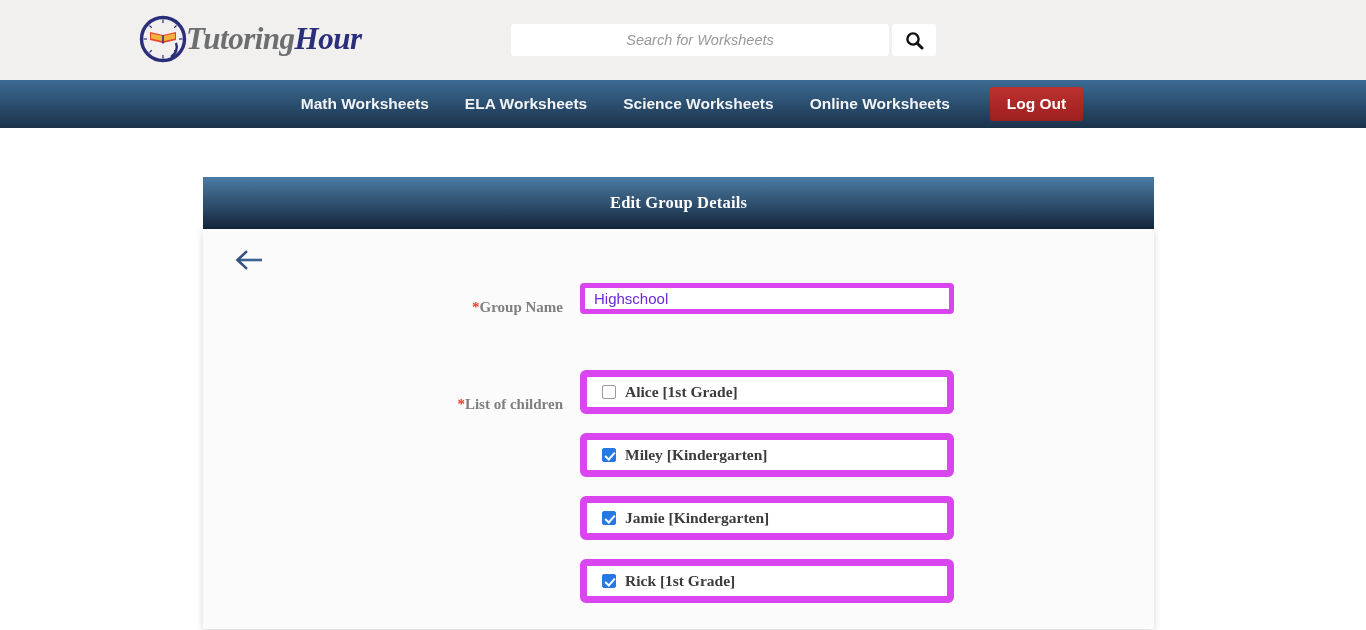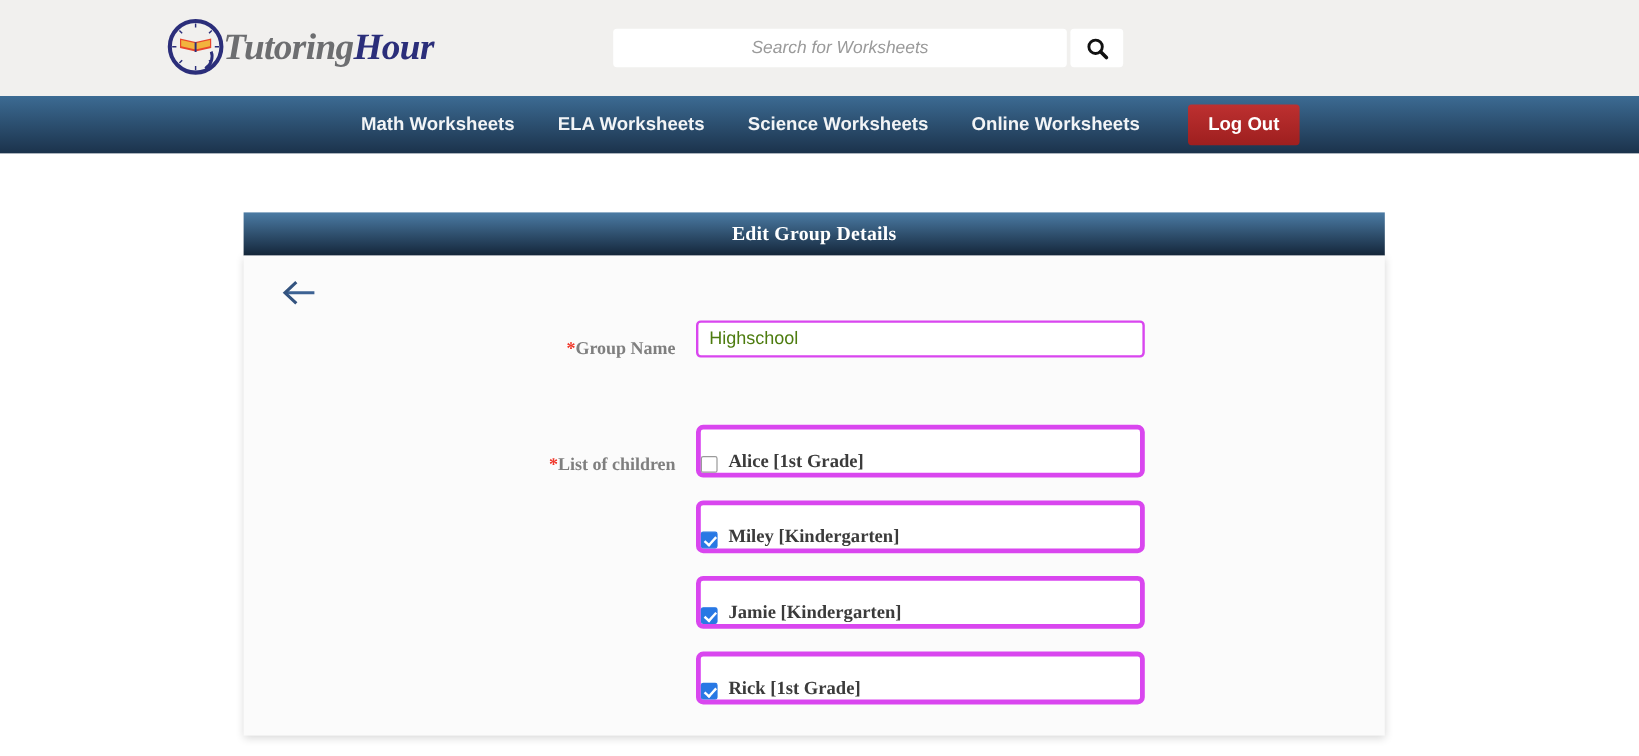--- a/index.html
+++ b/index.html
@@ -143,21 +143,21 @@
 
   
   .page { background: #ffffff; height: 498px; position: relative; }
   .card {
     position: absolute;
     left: 203px;
     top: 49px;
     width: 951px;
   }
   .card-head {
-    height: 36px;
+    height: 52px;
     background: linear-gradient(180deg, #4b7ba4 0%, #14263a 100%);
     display: flex;
     align-items: center;
     justify-content: center;
   }
   .card-head-title {
     color: #ffffff;
     font-size: 16.5px;
     font-weight: bold;
     font-family: "Liberation Serif", serif;
@@ -188,38 +188,39 @@
     font-weight: bold;
     font-size: 15px;
     white-space: nowrap;
   }
   .formlabel .req { color: #f0382b; }
   .fieldcol { width: 374px; }
 
   .textinput {
     width: 374px;
     height: 31px;
-    border: 2px solid #d946ef;
+    border: 5px solid #d946ef;
     border-radius: 4px;
     background: #ffffff;
     font-size: 15px;
-    color: #4d7c0f;
+    color: #6d28d9;
     font-family: "Liberation Sans", sans-serif;
     padding: 0 9px;
     outline: none;
   }
 
   .childrow {
     width: 374px;
     height: 44px;
-    border: 4px solid #d946ef;
+    border: 7px solid #d946ef;
     border-radius: 6px;
     background: #ffffff;
     display: flex;
-    align-items: flex-end;
+    align-items: center;
+    padding-left: 15px;
     margin-bottom: 19px;
     cursor: pointer;
   }
   .cbox {
     width: 14px; height: 14px;
     flex: 0 0 14px;
     margin-right: 9px;
     border-radius: 2px;
     display: inline-block;
     position: relative;

